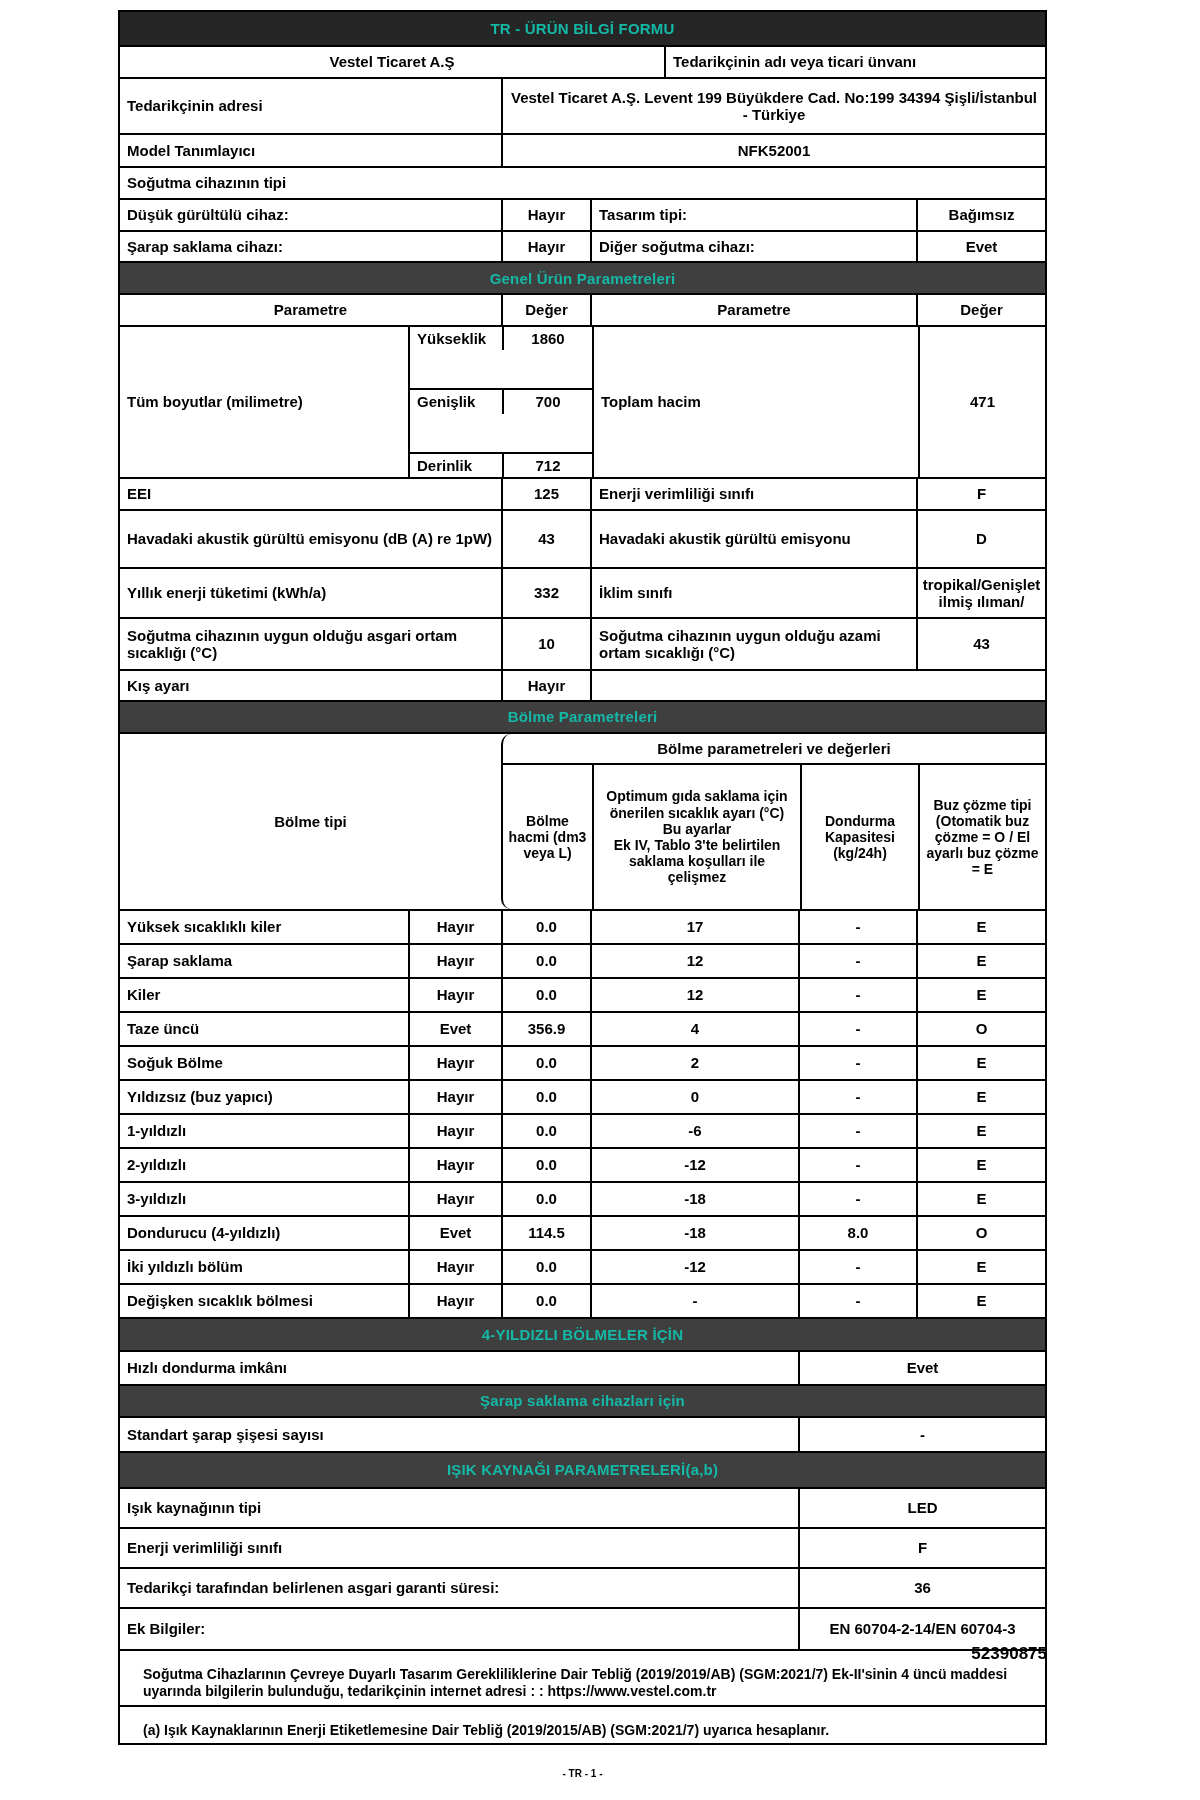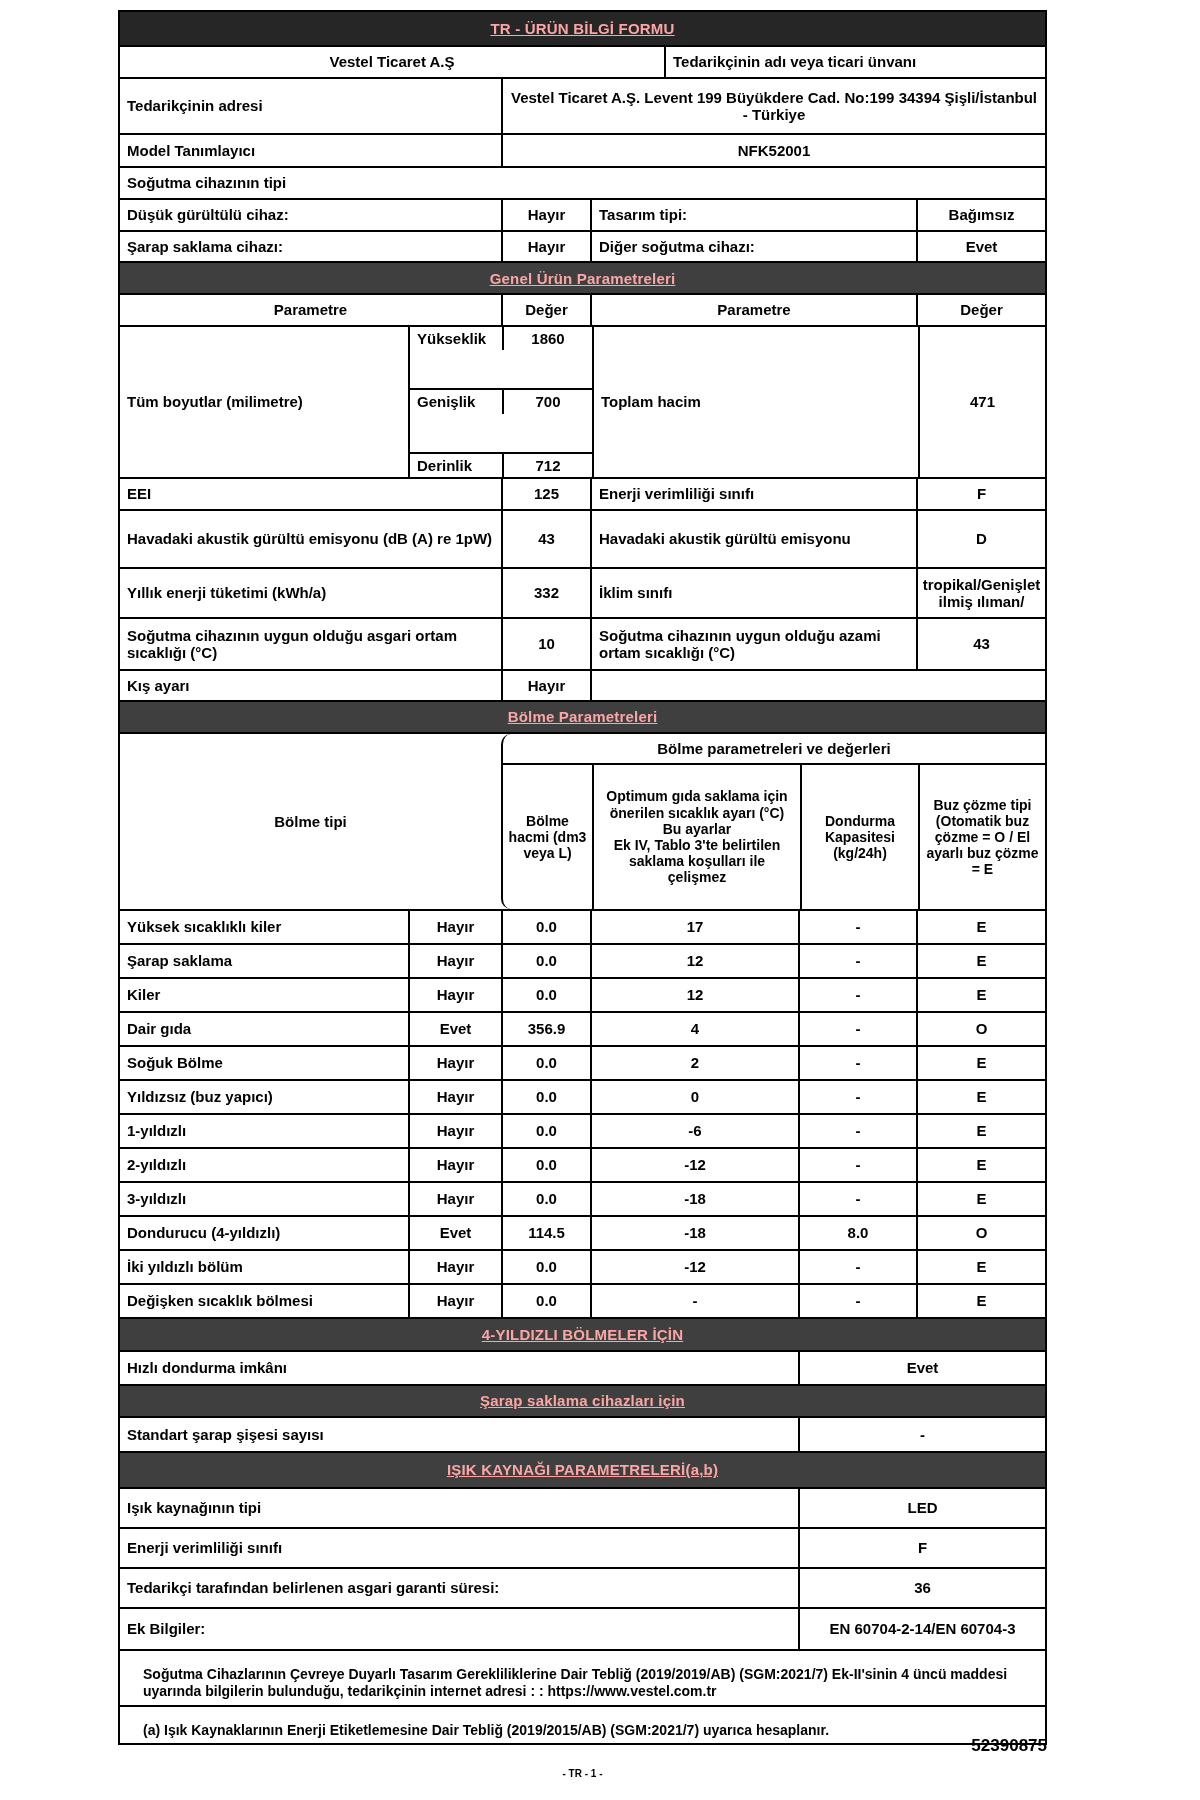--- a/index.html
+++ b/index.html
@@ -26,39 +26,39 @@
   .x12{width:381px;flex-shrink:0}
   .x45{width:326px;flex-shrink:0}
   .x1234{width:678px;flex-shrink:0}
   .xf{flex:1}
   
   .r31{min-height:31px}.r32{min-height:32px}.r33{min-height:33px}.r34{min-height:34px}
   .r35{min-height:35px}.r36{min-height:36px}.r40{min-height:40px}.r42{min-height:42px}
   .r50{min-height:50px}.r52{min-height:52px}.r56{min-height:56px}.r58{min-height:58px}
   .r96{min-height:96px}.r177{min-height:177px}
   
-  .bar{background:var(--bar);color:#fca5a5;justify-content:center;align-items:center;
-       display:flex;text-align:center;font-size:15px;letter-spacing:.2px;text-decoration:underline;}
+  .bar{background:var(--bar);color:#14b8a6;justify-content:center;align-items:center;
+       display:flex;text-align:center;font-size:15px;letter-spacing:.2px;}
   .bar.dark{background:var(--bar-dark);}
   
   .dimcol{width:184px;flex-shrink:0;display:flex;flex-direction:column;padding:0;align-items:stretch;gap:38px;}
   .dimsub{flex:1;display:flex;border-top:2px solid var(--bd);align-items:stretch;}
   .dimsub:first-child{border-top:none;}
   .dimsub .c:first-child{border-left:none;}
   .dimname{width:92px;flex-shrink:0;}
   
   .compright{flex:1;display:flex;flex-direction:column;padding:0;align-items:stretch;border-radius:10px;}
   .comptop{min-height:31px;border-bottom:2px solid var(--bd);display:flex;align-items:center;
            justify-content:center;text-align:center;font-size:15px;}
   .compsub{flex:1;display:flex;align-items:stretch;}
   .compsub .c:first-child{border-left:none;}
   .sh{font-size:14px;text-align:center;justify-content:center;}
   .pre{white-space:pre-line;}
   .note{font-size:14px;line-height:1.25;padding:4px 23px;margin-top:11px;}
-  .footer-num{position:absolute;top:1736px;left:118px;width:929px;text-align:right;font-size:17px;}
+  .footer-num{position:absolute;top:1644px;left:118px;width:929px;text-align:right;font-size:17px;}
   .footer-page{position:absolute;top:1768px;left:118px;width:929px;text-align:center;font-size:10px;}
 </style>
 </head>
 <body>
 
 <div class="page">
   <div class="doc">
 
     <div class="row bar dark r33">TR - ÜRÜN BİLGİ FORMU</div>
 
@@ -184,21 +184,21 @@
     </div>
     <div class="row r34">
       <div class="c lab x1">Kiler</div>
       <div class="c val x2">Hayır</div>
       <div class="c val x3">0.0</div>
       <div class="c val x4">12</div>
       <div class="c val x5">-</div>
       <div class="c val xf">E</div>
     </div>
     <div class="row r34">
-      <div class="c lab x1">Dair gıda</div>
+      <div class="c lab x1">Taze üncü</div>
       <div class="c val x2">Evet</div>
       <div class="c val x3">356.9</div>
       <div class="c val x4">4</div>
       <div class="c val x5">-</div>
       <div class="c val xf">O</div>
     </div>
     <div class="row r34">
       <div class="c lab x1">Soğuk Bölme</div>
       <div class="c val x2">Hayır</div>
       <div class="c val x3">0.0</div>

